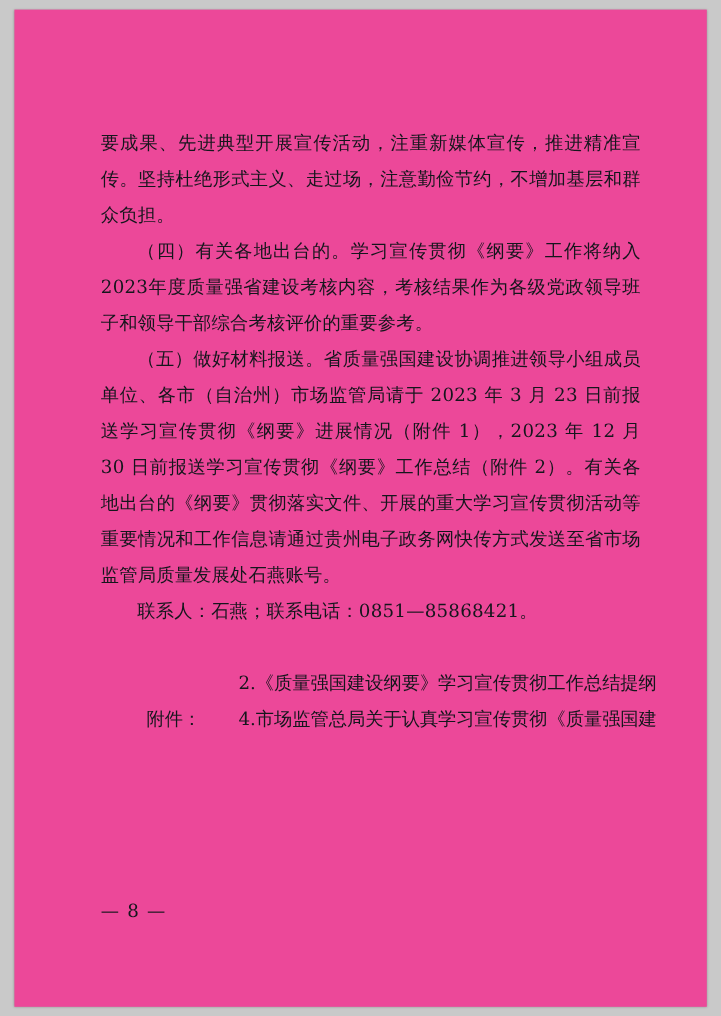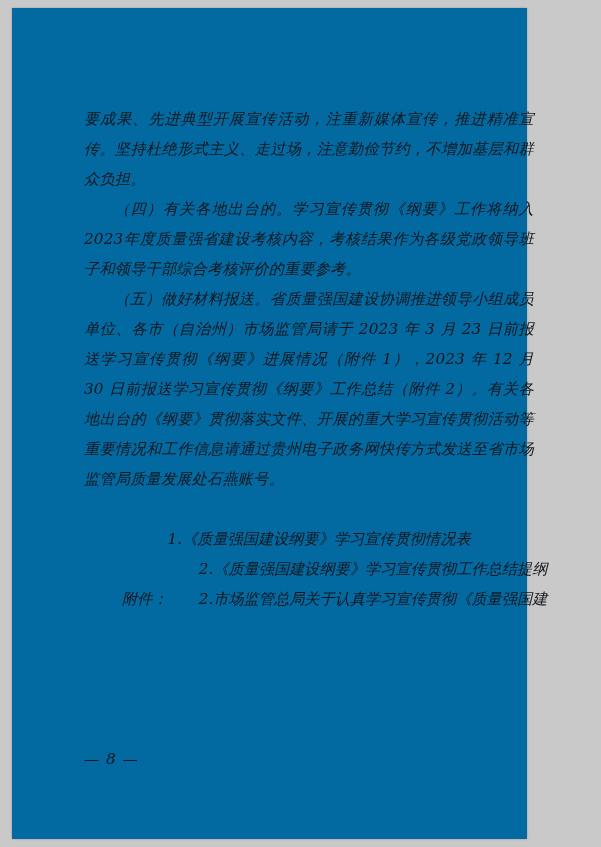--- a/index.html
+++ b/index.html
@@ -10,25 +10,24 @@
   body {
     width: 601px;
     height: 847px;
     overflow: hidden;
     font-family: "DejaVu Serif", "Liberation Serif", serif;
   }
   #page {
     position: absolute;
     left: 12px;
     top: 8px;
-    width: 515px;
+    width: 577px;
     height: 831px;
-    background: #0369a1;
+    background: #ec4899;
     box-shadow: 0 0 2px rgba(0,0,0,0.25);
-    font-style: italic;
   }
   #content {
     position: absolute;
     left: 72px;
     top: 96px;
     width: 450px;
   }
   .para {
     font-size: 15.2px;
     line-height: 30px;
@@ -81,28 +80,28 @@
 
 <div id="page">
   <div id="content">
 
     <p class="para">要成果、先进典型开展宣传活动，注重新媒体宣传，推进精准宣传。坚持杜绝形式主义、走过场，注意勤俭节约，不增加基层和群众负担。</p>
 
     <p class="para indent">（四）有关各地出台的。学习宣传贯彻《纲要》工作将纳入2023年度质量强省建设考核内容，考核结果作为各级党政领导班子和领导干部综合考核评价的重要参考。</p>
 
     <p class="para indent">（五）做好材料报送。省质量强国建设协调推进领导小组成员单位、各市（自治州）市场监管局请于 2023 年 3 月 23 日前报送学习宣传贯彻《纲要》进展情况（附件 1），2023 年 12 月 30 日前报送学习宣传贯彻《纲要》工作总结（附件 2）。有关各地出台的《纲要》贯彻落实文件、开展的重大学习宣传贯彻活动等重要情况和工作信息请通过贵州电子政务网快传方式发送至省市场监管局质量发展处石燕账号。</p>
 
+    <p class="para indent">联系人：石燕；联系电话：0851—85868421。</p>
 
     <div class="attach-block">
       <div class="attach-row">
         <span class="attach-label">附件：</span>
         <div class="attach-list">
-          <div class="attach-item">1.《质量强国建设纲要》学习宣传贯彻情况表</div>
           <div class="attach-item attach-cont">2.《质量强国建设纲要》学习宣传贯彻工作总结提纲</div>
-          <div class="attach-item attach-cont">2.市场监管总局关于认真学习宣传贯彻《质量强国建</div>
+          <div class="attach-item attach-cont">4.市场监管总局关于认真学习宣传贯彻《质量强国建</div>
         </div>
       </div>
     </div>
 
   </div>
 
   <div id="footer">— 8 —</div>
 </div>
 
 </body></html>

